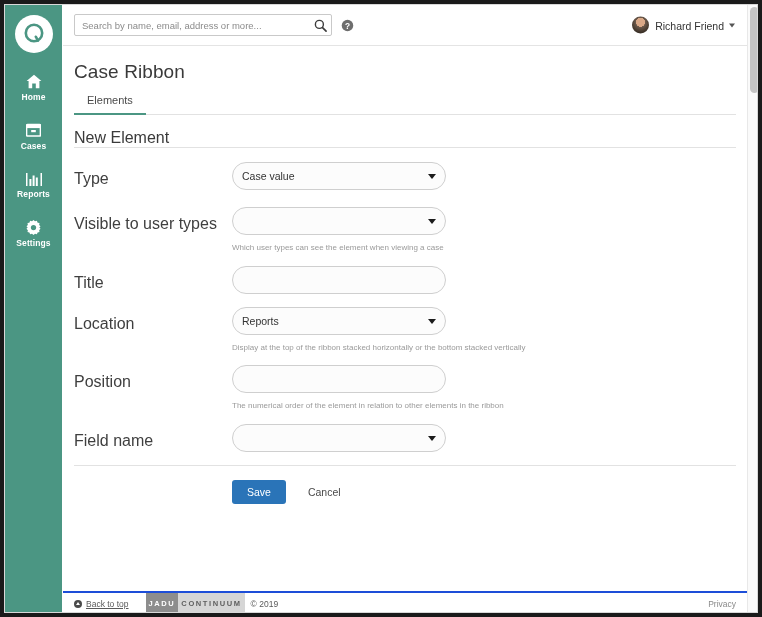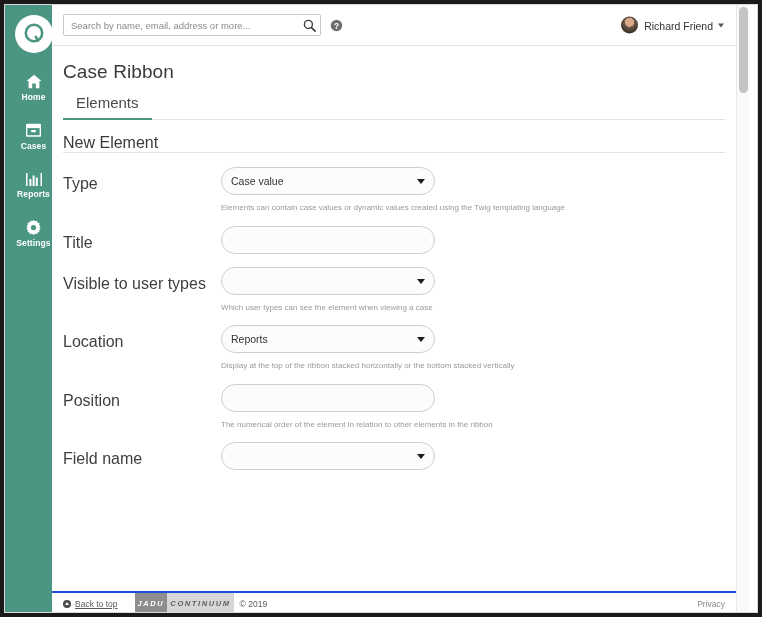--- a/index.html
+++ b/index.html
@@ -60,21 +60,21 @@
     font-size: 8.5px;
     color: #ffffff;
     font-weight: bold;
     letter-spacing: 0.1px;
     line-height: 1;
   }
 
   
   .main {
     position: absolute;
-    left: 47px; top: 0;
+    left: 58px; top: 0;
     width: 697px; height: 609px;
     background: #ffffff;
   }
 
   
   .topbar {
     position: relative;
     height: 41px;
     border-bottom: 1px solid #e4e4e4;
     display: flex;
@@ -146,21 +146,21 @@
     margin: 15px 0 0 0;
     letter-spacing: 0.1px;
   }
 
   .tabs {
     margin-top: 11px;
     border-bottom: 1px solid #e2e2e2;
     display: flex;
   }
   .tab {
-    font-size: 15px;
+    font-size: 11px;
     color: #4a4a4a;
     padding: 0 13px 7px 13px;
     border-bottom: 2.5px solid transparent;
     margin-bottom: -1px;
     cursor: pointer;
   }
   .tab.active {
     border-bottom-color: #4b9683;
   }
 
@@ -290,21 +290,20 @@
     border-bottom: 3px solid #fff;
   }
   .jadu-logo {
     margin-left: 17px;
     display: flex;
     align-items: stretch;
     height: 21px;
     font-size: 7.5px;
     letter-spacing: 1.6px;
     font-weight: bold;
-    font-style: italic;
   }
   .jadu-part {
     background: #8d8d8d;
     color: #ffffff;
     padding: 0 3px;
     display: flex; align-items: center;
   }
   .continuum-part {
     background: #d6d6d6;
     color: #5e5e5e;
@@ -442,30 +441,20 @@
             <div class="field-label">Type</div>
             <div class="field-control">
               <div class="select-wrap">
                 <div class="ctrl-select select-text">Case value</div>
                 <span class="select-caret"></span>
               </div>
             </div>
           </div>
           <div class="field-help-row">
             <div class="field-help-spacer"></div>
-            <div class="help-text">Elements can contain case values or dynamic values created using the Twig templating language</div>
-          </div>
-        </div>
-
-        <div class="field-block">
-          <div class="field-row">
-            <div class="field-label">Title</div>
-            <div class="field-control">
-              <input class="ctrl-input" type="text" value="" style="">
-            </div>
           </div>
         </div>
 
         <div class="field-block">
           <div class="field-row">
             <div class="field-label">Visible to user types</div>
             <div class="field-control">
               <div class="select-wrap">
                 <div class="ctrl-select select-text"></div>
                 <span class="select-caret"></span>
@@ -473,20 +462,29 @@
             </div>
           </div>
           <div class="field-help-row">
             <div class="field-help-spacer"></div>
             <div class="help-text">Which user types can see the element when viewing a case</div>
           </div>
         </div>
 
         <div class="field-block">
           <div class="field-row">
+            <div class="field-label">Title</div>
+            <div class="field-control">
+              <input class="ctrl-input" type="text" value="" style="">
+            </div>
+          </div>
+        </div>
+
+        <div class="field-block">
+          <div class="field-row">
             <div class="field-label">Location</div>
             <div class="field-control">
               <div class="select-wrap">
                 <div class="ctrl-select select-text">Reports</div>
                 <span class="select-caret"></span>
               </div>
             </div>
           </div>
           <div class="field-help-row">
             <div class="field-help-spacer"></div>
@@ -512,20 +510,24 @@
             <div class="field-label">Field name</div>
             <div class="field-control">
               <div class="select-wrap">
                 <div class="ctrl-select select-text"></div>
                 <span class="select-caret"></span>
               </div>
             </div>
           </div>
         </div>
 
+        <div class="actions">
+          <button class="btn-save">Save</button>
+          <button class="btn-cancel">Cancel</button>
+        </div>
 
       </div>
     </div>
 
     <div class="footer">
       <a class="back-to-top">
         <span class="bt-icon"></span>
         <span class="bt-label">Back to top</span>
       </a>
       <div class="jadu-logo">

